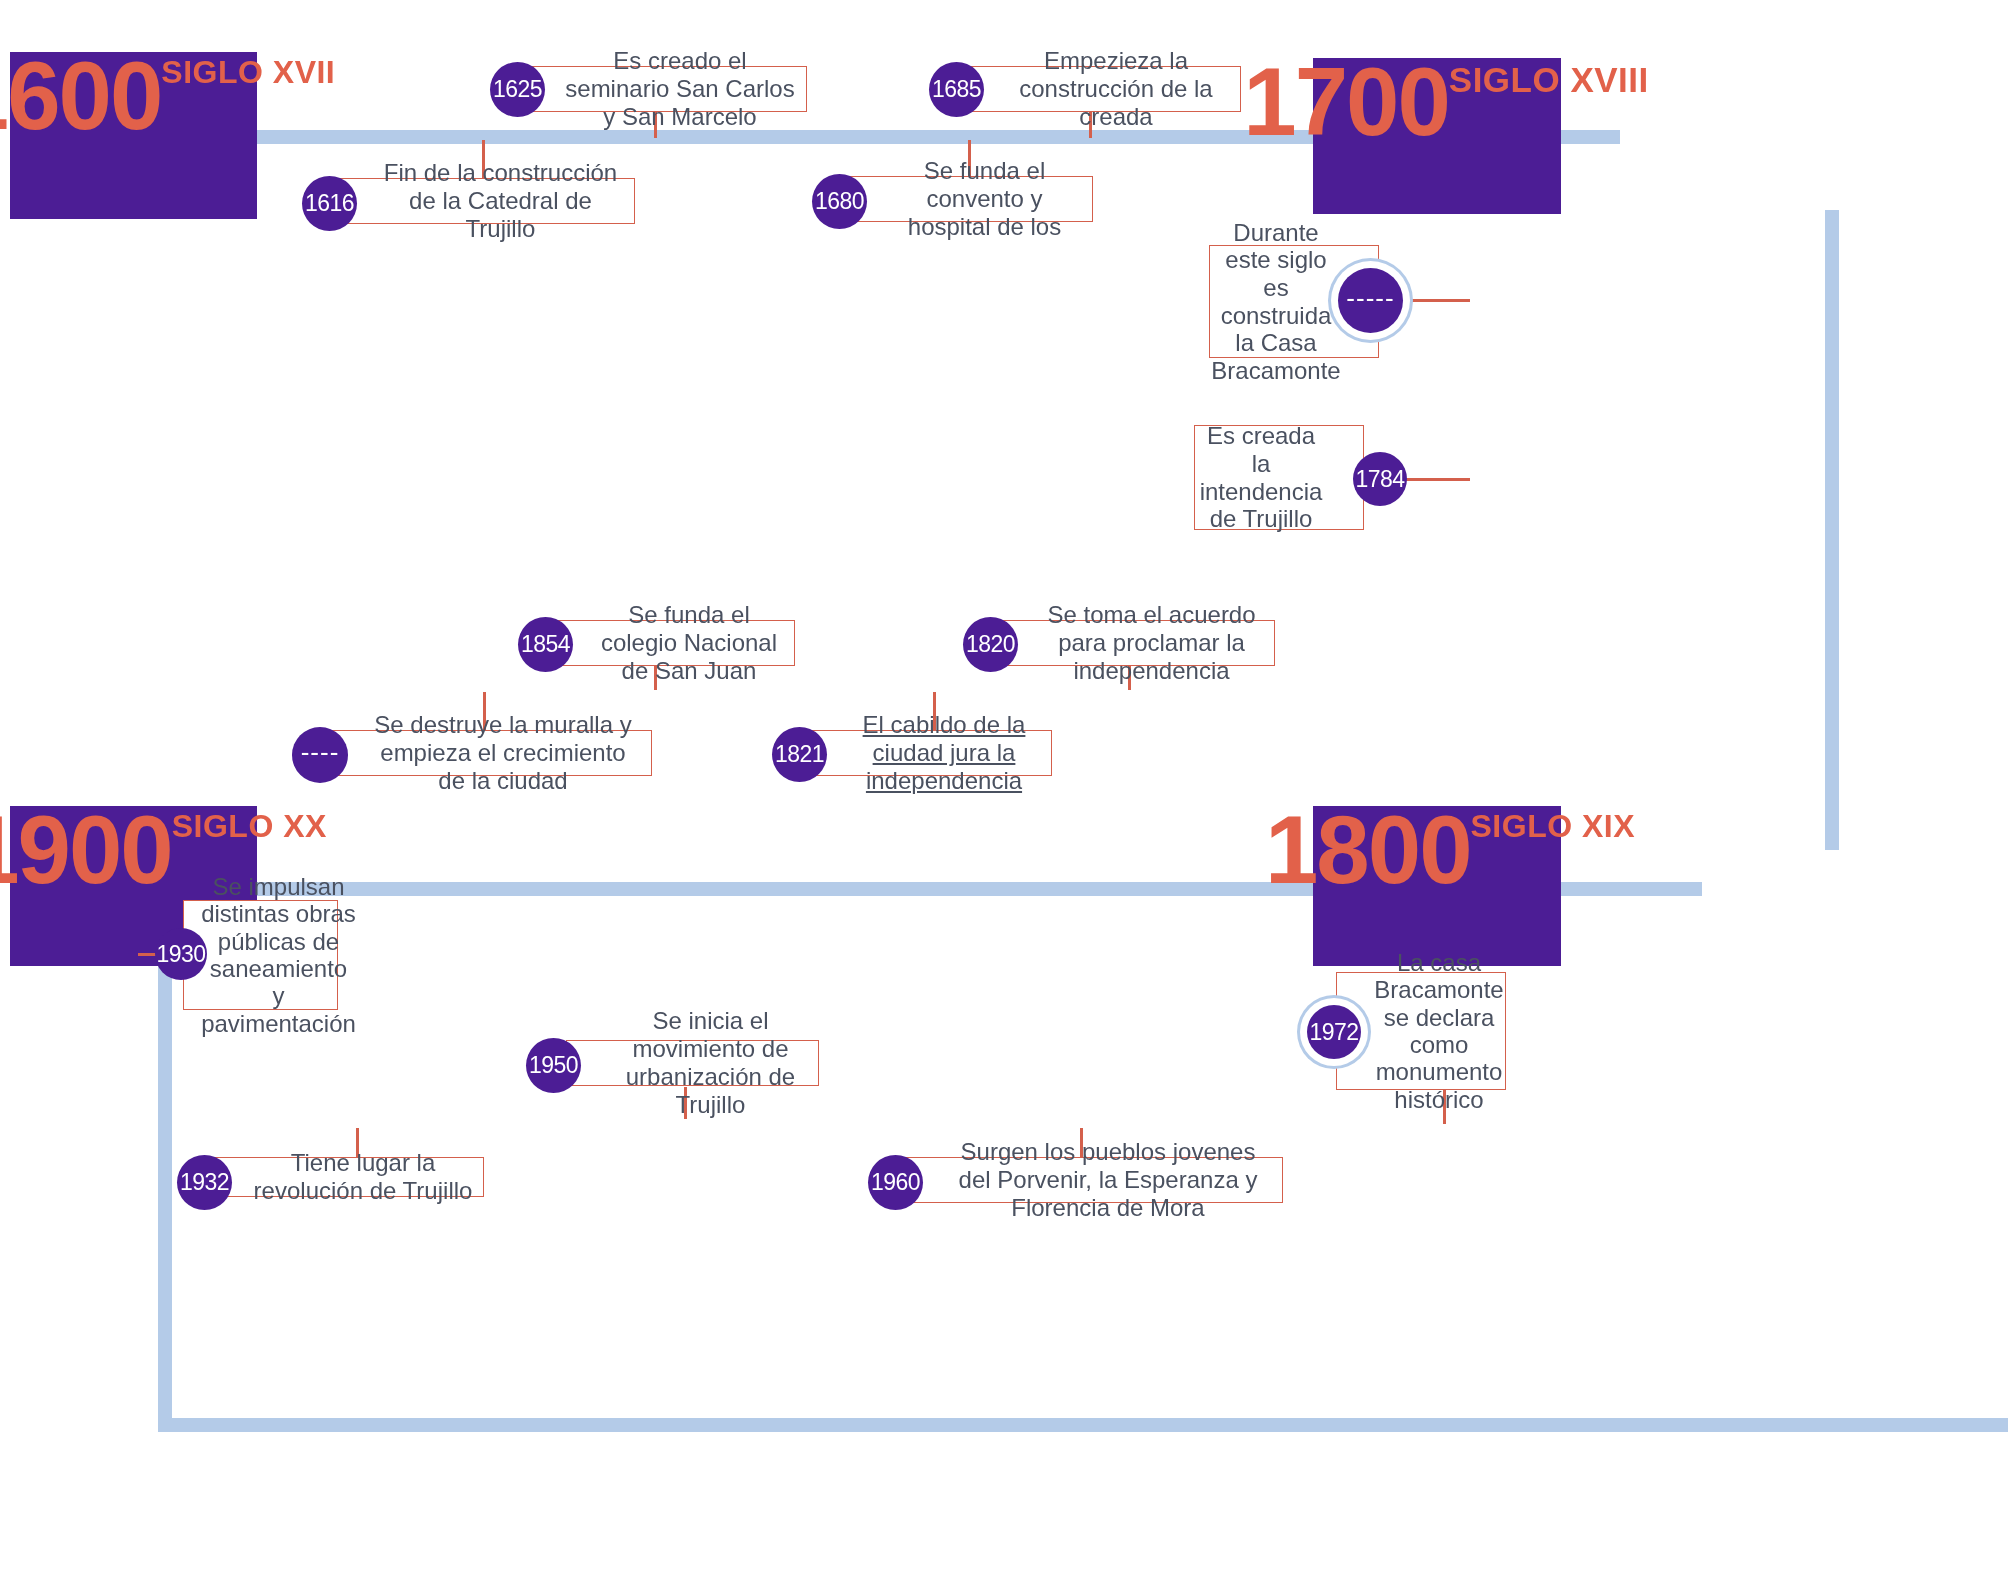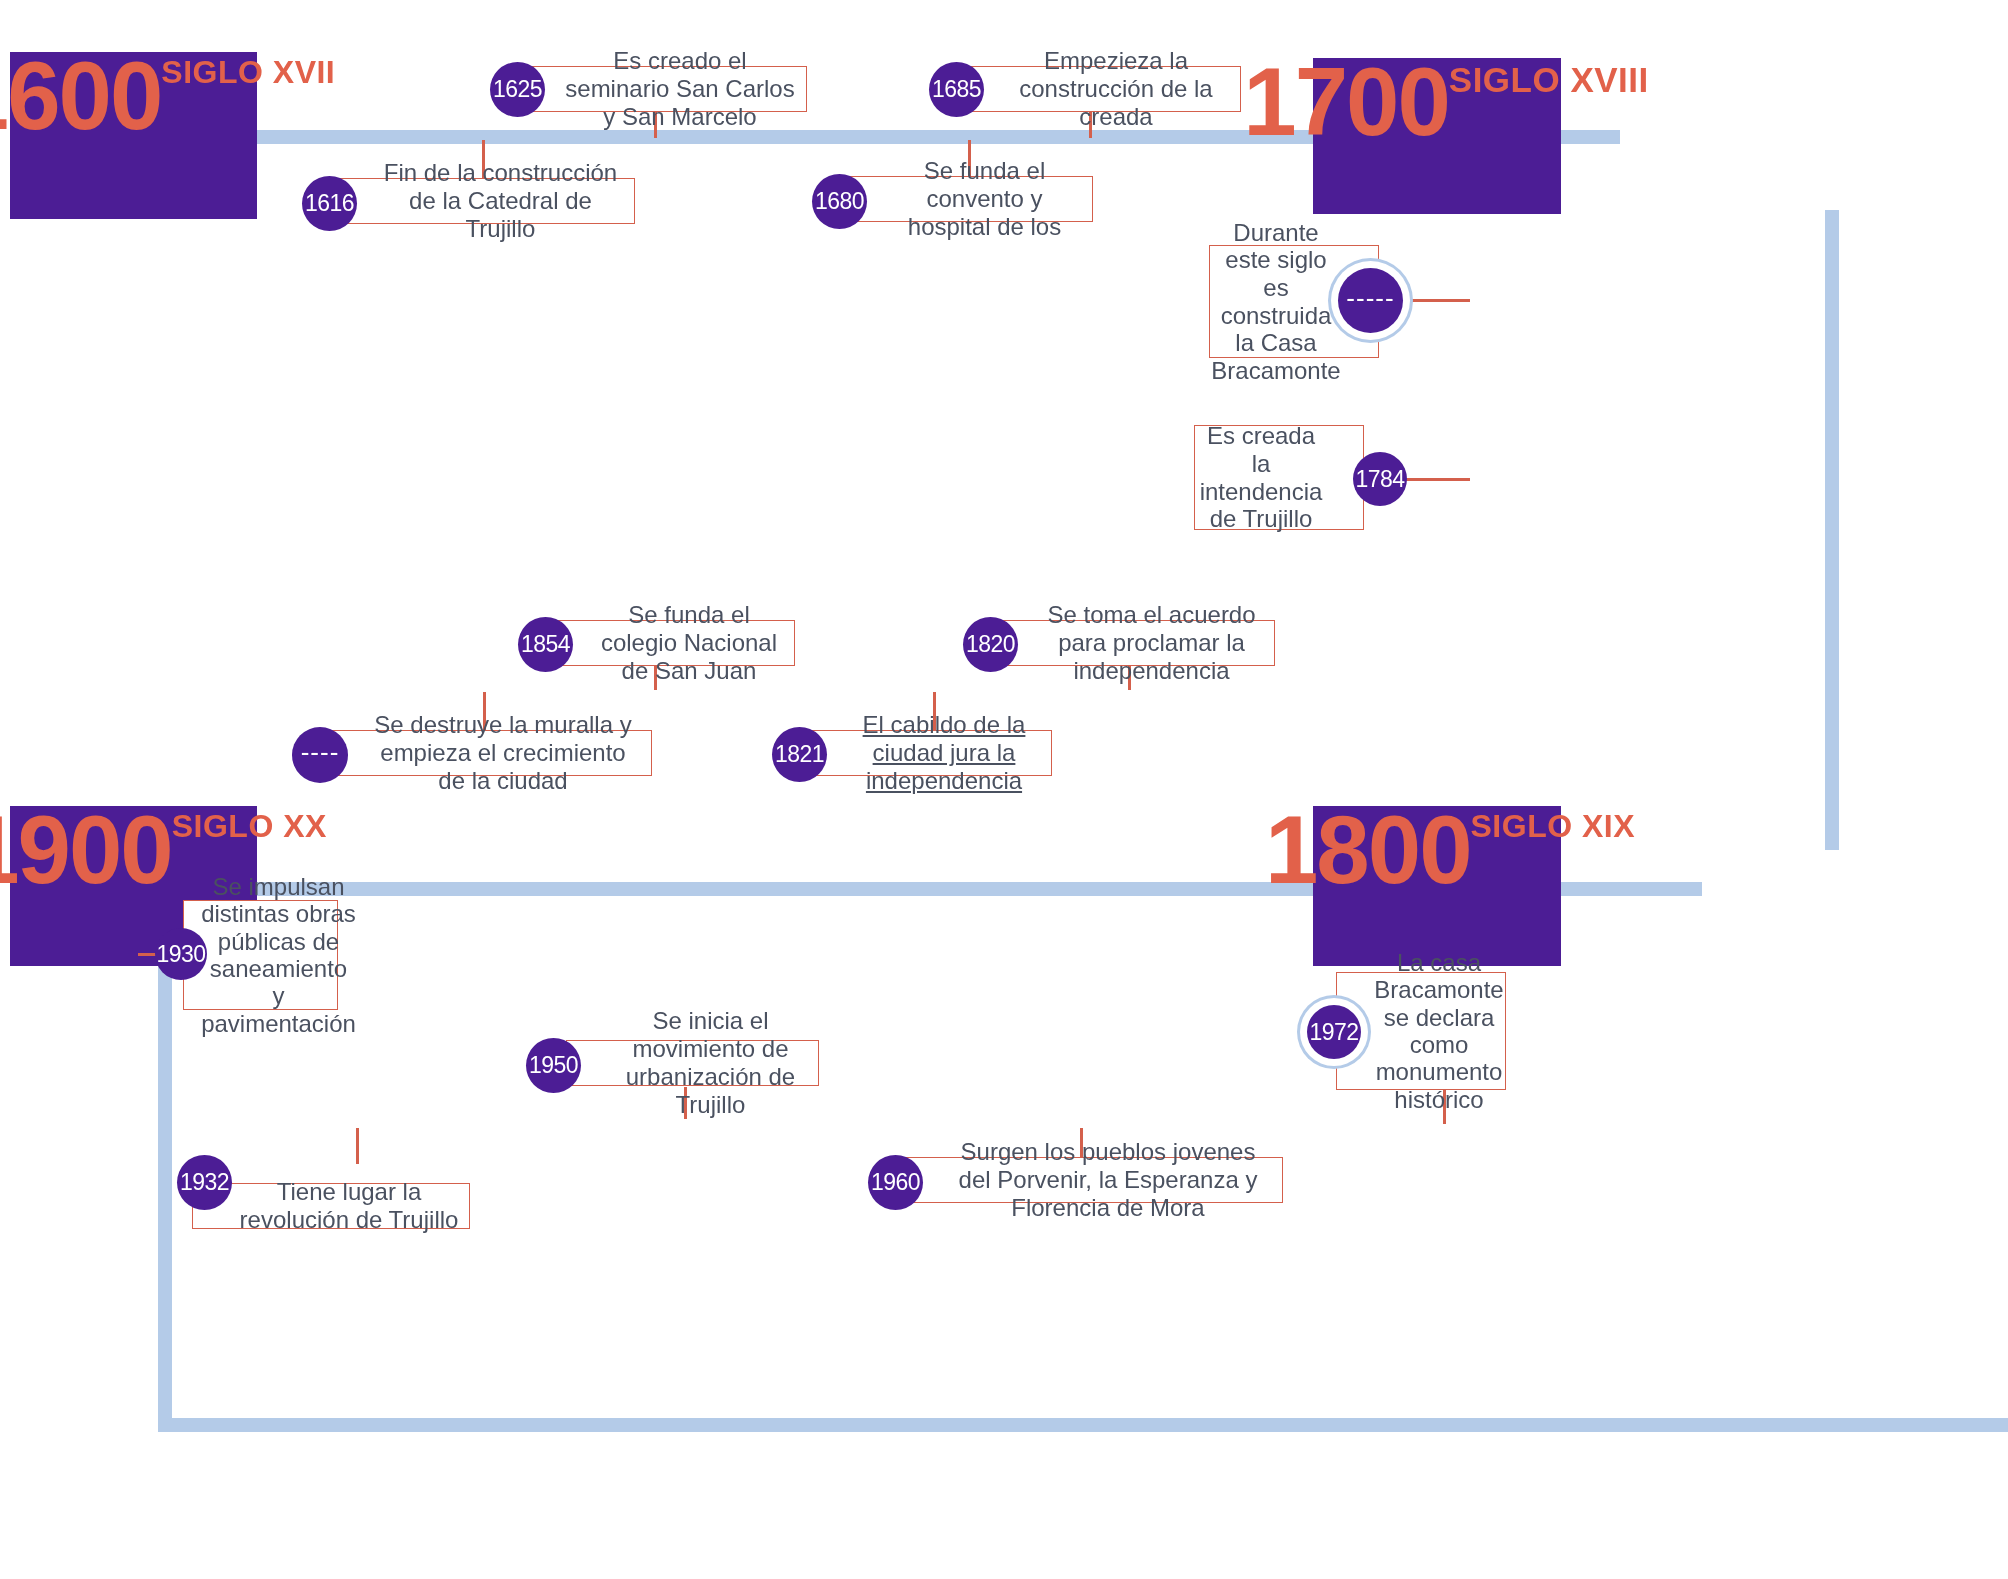--- a/index.html
+++ b/index.html
@@ -196,21 +196,21 @@
   <div class="stem" style="left:684px; top:1087px; width:3px; height:32px;"></div>
   <div class="stem" style="left:356px; top:1128px; width:3px; height:36px;"></div>
   <div class="stem" style="left:1080px; top:1128px; width:3px; height:36px;"></div>
   <div class="stem" style="left:1443px; top:1090px; width:3px; height:34px;"></div>
 
   <div class="event pad-left" style="left:566px; top:1040px; width:253px; height:46px;">
     <span class="event-text">Se inicia el movimiento de urbanización de Trujillo</span>
   </div>
   <div class="marker" style="left:526px; top:1038px; width:55px; height:55px;">1950</div>
 
-  <div class="event pad-left" style="left:192px; top:1157px; width:278px; height:46px;margin-top:26px;">
+  <div class="event pad-left" style="left:206px; top:1157px; width:278px; height:40px;">
     <span class="event-text">Tiene lugar la revolución de Trujillo</span>
   </div>
   <div class="marker" style="left:177px; top:1155px; width:55px; height:55px;">1932</div>
 
   <div class="event pad-left" style="left:897px; top:1157px; width:386px; height:46px;">
     <span class="event-text">Surgen los pueblos jovenes del Porvenir, la Esperanza y Florencia de Mora</span>
   </div>
   <div class="marker" style="left:868px; top:1155px; width:55px; height:55px;">1960</div>
 
   <div class="event pad-left" style="left:1336px; top:972px; width:170px; height:118px; line-height:1.14;">

